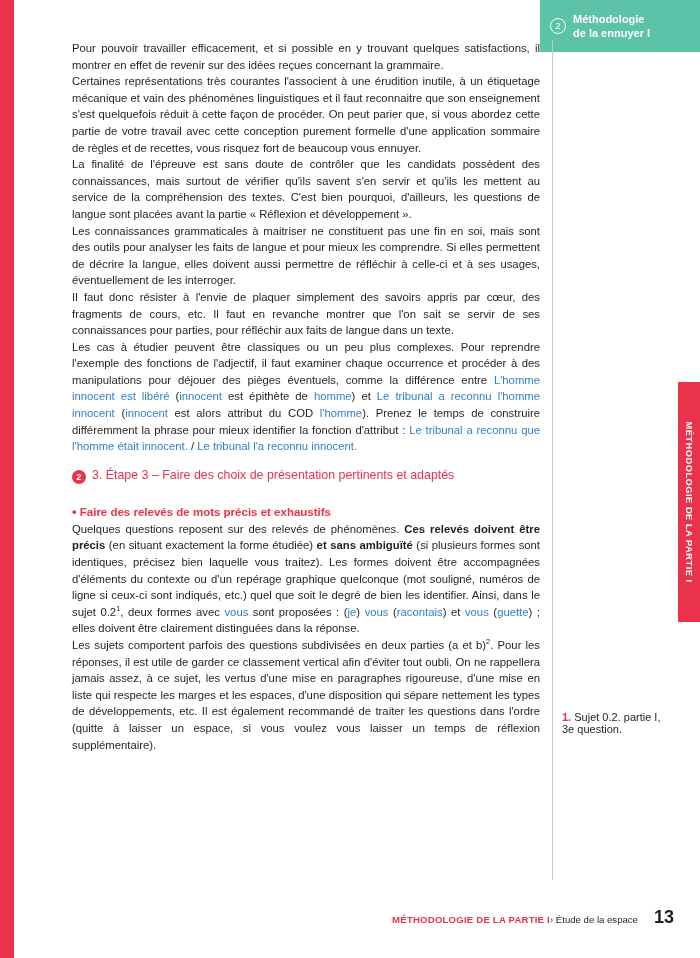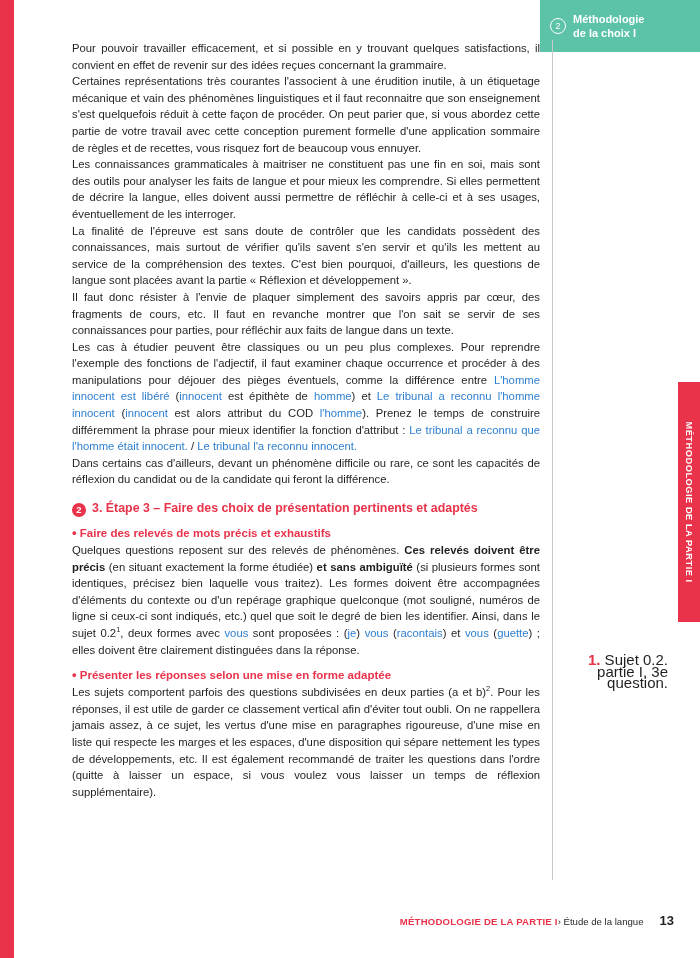--- a/index.html
+++ b/index.html
@@ -103,54 +103,53 @@
     font-size: 9.5px;
     font-weight: bold;
     line-height: 14px;
     text-align: center;
     margin-right: 6px;
     position: relative;
     top: 1px;
   }
   .h-red-txt {
     color: #e8334a;
-    font-weight: bold;
+    font-weight: normal;
     font-size: 12.4px;
     line-height: 15px;
   }
 
   .bullet {
     color: #e8334a;
     font-weight: bold;
     font-size: 11.5px;
     line-height: 17px;
-    margin-top: 8px;
+    margin-top: 20px;
   }
   .bullet .dot { font-size: 13px; }
 
   
   .vrule {
     position: absolute;
     left: 552px;
     top: 40px;
     width: 1px;
     height: 840px;
     background: #c9c9c9;
   }
 
   
   .notes {
     position: absolute;
     left: 562px;
-    top: 654px;
+    top: 712px;
     width: 106px;
-    font-size: 15px;
+    font-size: 11px;
     line-height: 11.6px;
     color: #231f20;
-    text-align: right;
   }
   .note { margin-bottom: 11px; }
   .note .nnum { color: #e8334a; font-weight: bold; }
 
   
   .footer {
     position: absolute;
     left: 72px;
     right: 26px;
     bottom: 30px;
@@ -161,72 +160,70 @@
   .footer-title {
     color: #e8334a;
     font-weight: bold;
     font-size: 9.6px;
     letter-spacing: .2px;
   }
   .footer-sub { color: #231f20; font-size: 9.6px; }
   .footer-page {
     color: #231f20;
     font-weight: bold;
-    font-size: 13px;
+    font-size: 18px;
     margin-left: 16px;
   }
 </style>
 </head>
 <body>
 
 <div class="spine"></div>
 
 <div class="header-tab">
   <div class="header-num">2</div>
   <div class="header-txt">
     <span>Méthodologie</span>
-    <span class="l2">de la choix I</span>
+    <span class="l2">de la ennuyer I</span>
   </div>
 </div>
 
 <div class="side-tab">
   <span>MÉTHODOLOGIE DE LA PARTIE I</span>
 </div>
 
 <div class="vrule"></div>
 
 <div class="main">
 
-  <p>Pour pouvoir travailler efficacement, et si possible en y trouvant quelques satisfactions, il convient en effet de revenir sur des idées reçues concernant la grammaire.</p>
+  <p>Pour pouvoir travailler efficacement, et si possible en y trouvant quelques satisfactions, il montrer en effet de revenir sur des idées reçues concernant la grammaire.</p>
   <p>Certaines représentations très courantes l'associent à une érudition inutile, à un étiquetage mécanique et vain des phénomènes linguistiques et il faut reconnaitre que son enseignement s'est quelquefois réduit à cette façon de procéder. On peut parier que, si vous abordez cette partie de votre travail avec cette conception purement formelle d'une application sommaire de règles et de recettes, vous risquez fort de beaucoup vous ennuyer.</p>
+  <p>La finalité de l'épreuve est sans doute de contrôler que les candidats possèdent des connaissances, mais surtout de vérifier qu'ils savent s'en servir et qu'ils les mettent au service de la compréhension des textes. C'est bien pourquoi, d'ailleurs, les questions de langue sont placées avant la partie « Réflexion et développement ».</p>
   <p>Les connaissances grammaticales à maitriser ne constituent pas une fin en soi, mais sont des outils pour analyser les faits de langue et pour mieux les comprendre. Si elles permettent de décrire la langue, elles doivent aussi permettre de réfléchir à celle-ci et à ses usages, éventuellement de les interroger.</p>
-  <p>La finalité de l'épreuve est sans doute de contrôler que les candidats possèdent des connaissances, mais surtout de vérifier qu'ils savent s'en servir et qu'ils les mettent au service de la compréhension des textes. C'est bien pourquoi, d'ailleurs, les questions de langue sont placées avant la partie « Réflexion et développement ».</p>
   <p>Il faut donc résister à l'envie de plaquer simplement des savoirs appris par cœur, des fragments de cours, etc. Il faut en revanche montrer que l'on sait se servir de ses connaissances pour parties, pour réfléchir aux faits de langue dans un texte.</p>
 
   <p><span>Les cas à étudier peuvent être classiques ou un peu plus complexes. Pour reprendre l'exemple des fonctions de l'adjectif, il faut examiner chaque occurrence et procéder à des manipulations pour déjouer des pièges éventuels, comme la différence entre </span><span class="blue">L'homme innocent est libéré</span><span> (</span><span class="blue">innocent</span><span> est épithète de </span><span class="blue">homme</span><span>) et </span><span class="blue">Le tribunal a reconnu l'homme innocent</span><span> (</span><span class="blue">innocent</span><span> est alors attribut du COD </span><span class="blue">l'homme</span><span>). Prenez le temps de construire différemment la phrase pour mieux identifier la fonction d'attribut : </span><span class="blue">Le tribunal a reconnu que l'homme était innocent.</span><span> / </span><span class="blue">Le tribunal l'a reconnu innocent.</span></p>
 
-  <p>Dans certains cas d'ailleurs, devant un phénomène difficile ou rare, ce sont les capacités de réflexion du candidat ou de la candidate qui feront la différence.</p>
 
   <div class="h-red">
     <div class="circ">2</div>
     <div class="h-red-txt">3. Étape 3 – Faire des choix de présentation pertinents et adaptés</div>
   </div>
 
 
   <div class="bullet"><span class="dot">•</span> <span>Faire des relevés de mots précis et exhaustifs</span></div>
 
   <p><span>Quelques questions reposent sur des relevés de phénomènes. </span><span class="b">Ces relevés doivent être précis</span><span> (en situant exactement la forme étudiée) </span><span class="b">et sans ambiguïté</span><span> (si plusieurs formes sont identiques, précisez bien laquelle vous traitez). Les formes doivent être accompagnées d'éléments du contexte ou d'un repérage graphique quelconque (mot souligné, numéros de ligne si ceux-ci sont indiqués, etc.) quel que soit le degré de bien les identifier. Ainsi, dans le sujet 0.2</span><sup>1</sup><span>, deux formes avec </span><span class="blue">vous</span><span> sont proposées : (</span><span class="blue">je</span><span>) </span><span class="blue">vous</span><span> (</span><span class="blue">racontais</span><span>) et </span><span class="blue">vous</span><span> (</span><span class="blue">guette</span><span>) ; elles doivent être clairement distinguées dans la réponse.</span></p>
 
-  <div class="bullet"><span class="dot">•</span> <span>Présenter les réponses selon une mise en forme adaptée</span></div>
 
   <p><span>Les sujets comportent parfois des questions subdivisées en deux parties (a et b)</span><sup>2</sup><span>. Pour les réponses, il est utile de garder ce classement vertical afin d'éviter tout oubli. On ne rappellera jamais assez, à ce sujet, les vertus d'une mise en paragraphes rigoureuse, d'une mise en liste qui respecte les marges et les espaces, d'une disposition qui sépare nettement les types de développements, etc. Il est également recommandé de traiter les questions dans l'ordre (quitte à laisser un espace, si vous voulez vous laisser un temps de réflexion supplémentaire).</span></p>
 
 </div>
 
 <div class="notes">
   <div class="note"><span class="nnum">1.</span><span> Sujet 0.2. partie I, 3e question.</span></div>
 </div>
 
 <div class="footer">
   <span class="footer-title">MÉTHODOLOGIE DE LA PARTIE I</span>
-  <span class="footer-sub"> › Étude de la langue</span>
+  <span class="footer-sub"> › Étude de la espace</span>
   <span class="footer-page">13</span>
 </div>
 
 </body></html>

